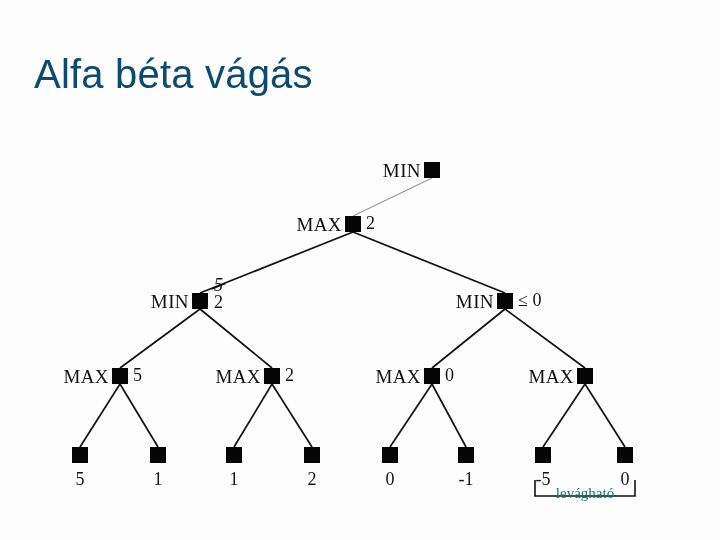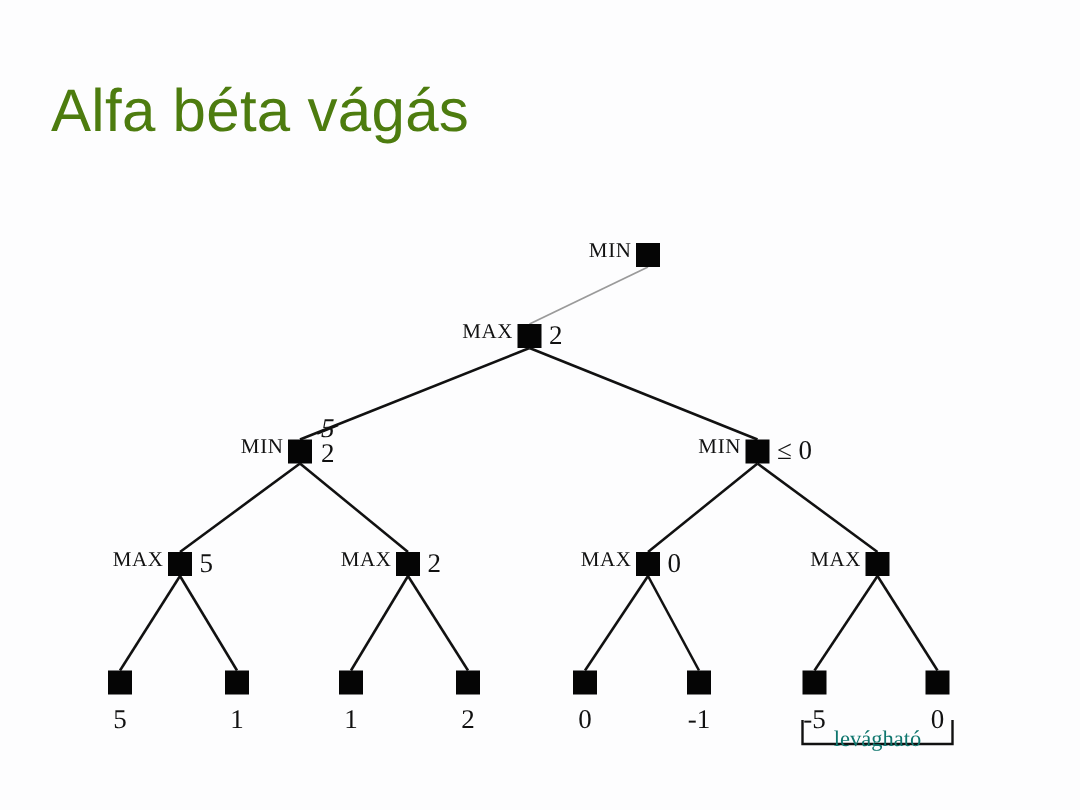--- a/index.html
+++ b/index.html
@@ -55,21 +55,21 @@
     top: -8px;
     width: 16px;
     height: 16px;
     background: #050505;
   }
   .node-tag {
     position: absolute;
     right: 11px;
     top: -10px;
     font-family: "Liberation Serif", serif;
-    font-size: 14px;
+    font-size: 19px;
     color: #111111;
     white-space: nowrap;
     letter-spacing: 0.4px;
   }
   .node-val {
     position: absolute;
     left: 13px;
     top: -11px;
     font-family: "Liberation Serif", serif;
     font-size: 18px;
@@ -119,21 +119,21 @@
     font-family: "Liberation Serif", serif;
     font-size: 15px;
     color: #0f766e;
   }
 </style>
 </head>
 <body>
 
 <div id="slide" style="background: rgb(253, 253, 254);">
 
-  <div id="slide-title" style="color: #4d7c0f;">Alfa béta vágás</div>
+  <div id="slide-title" style="color: #0c4a6e;">Alfa béta vágás</div>
 
   <div id="tree-figure">
 
     <svg id="tree-svg" viewBox="0 0 720 410">
       <g id="edge-layer">
           <line x1="432" y1="48" x2="353" y2="86" stroke="#9a9a9a" stroke-width="1.2"></line>
           <line x1="353" y1="102" x2="200" y2="163" stroke="#111111" stroke-width="1.7"></line>
           <line x1="353" y1="102" x2="505" y2="163" stroke="#111111" stroke-width="1.7"></line>
           <line x1="200" y1="179" x2="120" y2="238" stroke="#111111" stroke-width="1.7"></line>
           <line x1="200" y1="179" x2="272" y2="238" stroke="#111111" stroke-width="1.7"></line>

